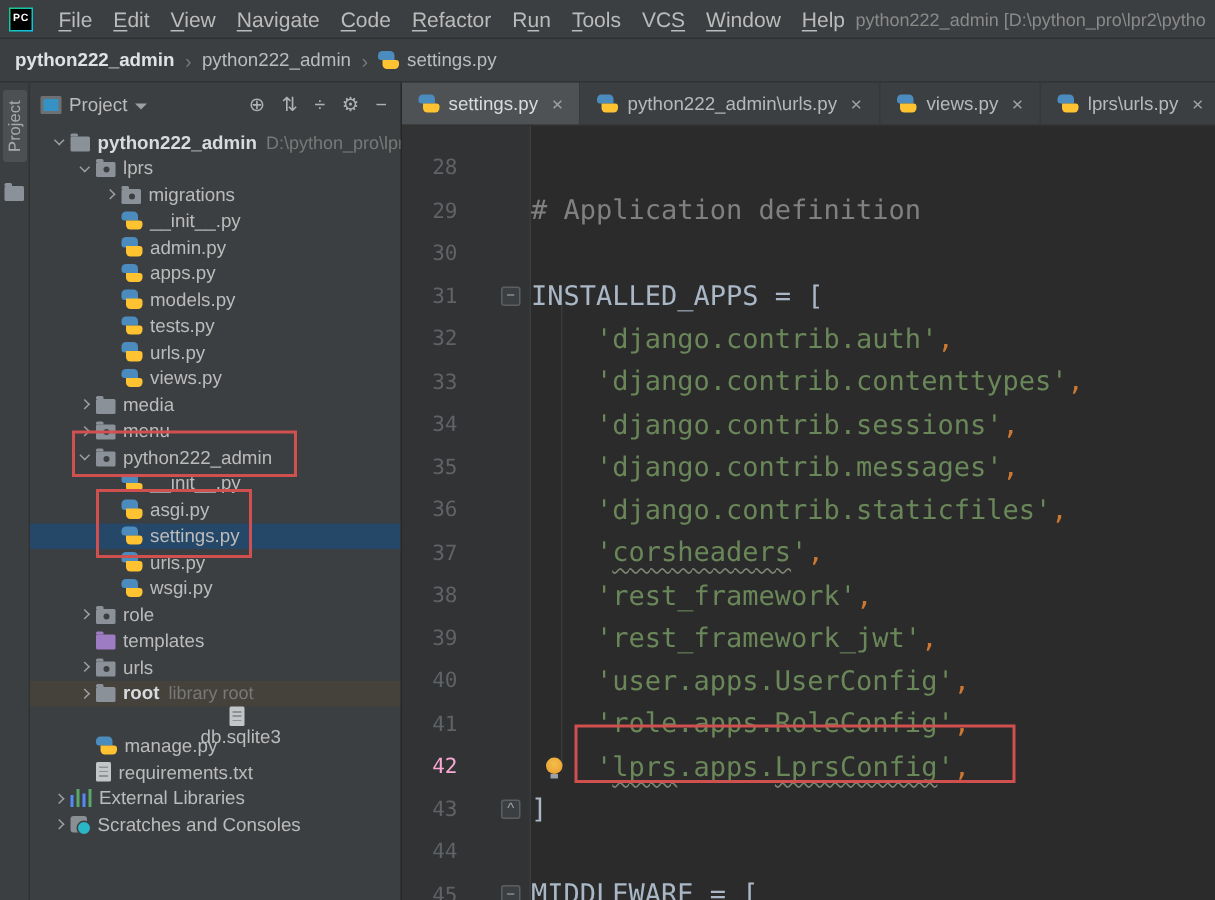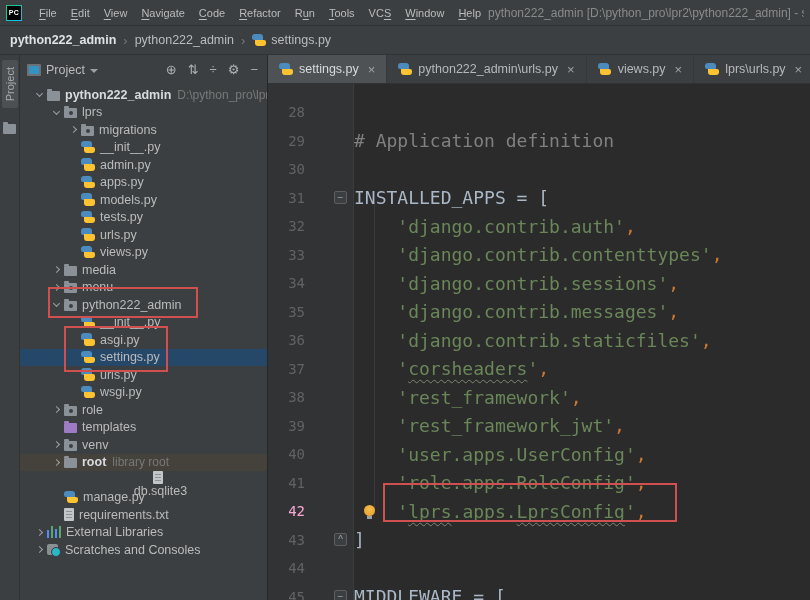--- a/index.html
+++ b/index.html
@@ -7,21 +7,21 @@
   *{box-sizing:border-box;}
 
   
   .titlebar{height:26px;background:#3c3f41;display:flex;align-items:center;padding:0 6px;
     border-bottom:1px solid #2e3032;}
   .appicon{width:16px;height:16px;background:linear-gradient(135deg,#1bc77e,#08c4f0);
     display:flex;align-items:center;justify-content:center;margin-right:10px;flex:none;}
   .appicon b{background:#000;color:#fff;font-size:7px;font-weight:bold;width:14px;height:14px;
     display:flex;align-items:center;justify-content:center;letter-spacing:.5px;}
   #menubar{display:flex;align-items:center;}
-  .menu-item{color:#bbbbbb;font-size:11px;padding:3px 7px;cursor:default;white-space:nowrap;}
+  .menu-item{color:#bbbbbb;font-size:14px;padding:3px 7px;cursor:default;white-space:nowrap;}
   .menu-item u{text-underline-offset:2px;}
   .wintitle{margin-left:auto;color:#8a8a8a;font-size:12px;white-space:nowrap;overflow:hidden;}
 
   
   .breadcrumbbar{height:29px;background:#3c3f41;display:flex;align-items:center;padding:0 10px;
     gap:7px;border-bottom:1px solid #323232;}
   .bc-item{color:#b9bcbe;font-size:12.5px;display:flex;align-items:center;gap:5px;}
   .bc-item.bold{font-weight:bold;color:#dfe1e5;}
   .bc-sep{color:#75797b;font-size:13px;}
 
@@ -292,21 +292,21 @@
           <div class="trow" style="padding-left: 29px;">
             <span class="chev none"></span>
             <span class="ico ico-folder purple"></span>
             <span class="lbl">templates</span>
           </div>
           <div class="trow" style="padding-left: 29px;">
             <span class="chev closed">
               <i></i>
             </span>
             <span class="ico ico-folder pkg"></span>
-            <span class="lbl">venv</span>
+            <span class="lbl">urls</span>
           </div>
           <div class="trow hl" style="padding-left: 29px;">
             <span class="chev closed">
               <i></i>
             </span>
             <span class="ico ico-folder"></span>
             <span class="lbl bold">root</span>
             <span class="extra">library root</span>
           </div>
           <div class="trow" style="padding-left: 29px; flex-direction: column;">

